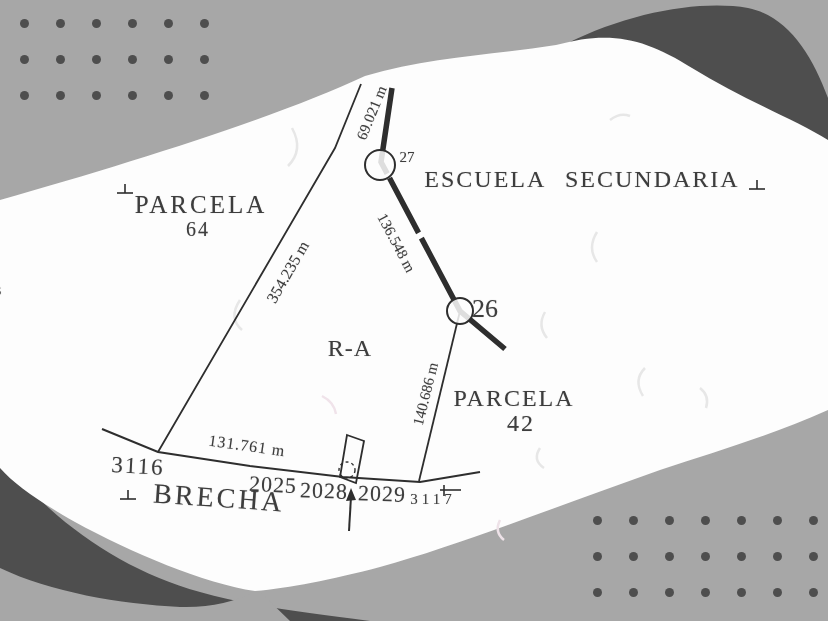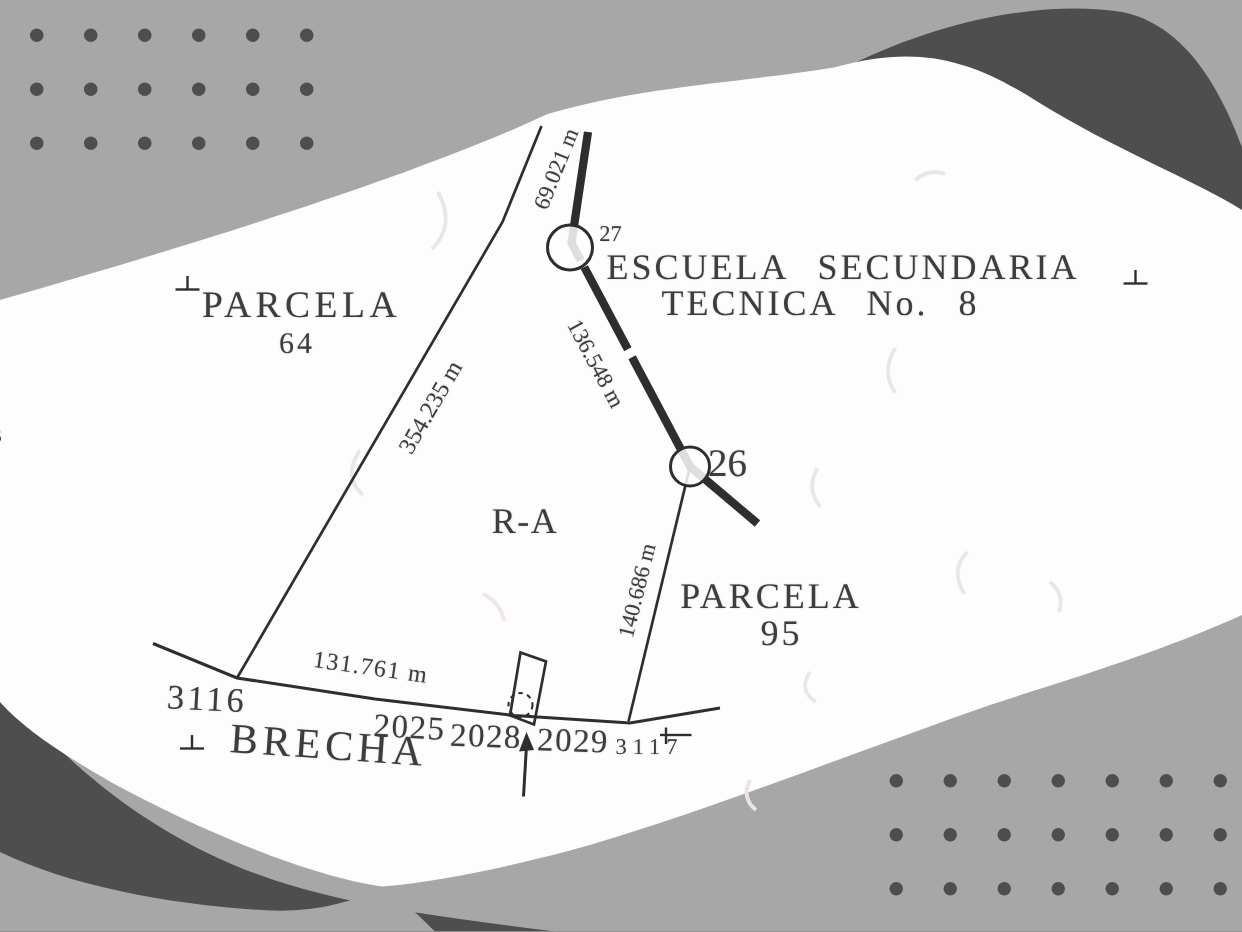--- a/index.html
+++ b/index.html
@@ -2,21 +2,21 @@
 <html><head>
 <meta charset="utf-8">
 <style>
   html,body{margin:0;padding:0;background:#888;}
   .stage{position:relative;width:828px;height:621px;background:#a7a7a7;overflow:hidden;
          font-family:"Liberation Serif",serif;}
   .stage svg{position:absolute;left:0;top:0;}
   .lbl{position:absolute;color:#3d3d3d;white-space:nowrap;line-height:1;
        text-shadow:0 0 1px rgba(64,64,64,.35);}
   .dot{position:absolute;width:9px;height:9px;border-radius:50%;background:#4e4e4e;}
-  .ws{word-spacing:.5em;}
+  .ws{word-spacing:.5em;margin-left:20px;}
 </style>
 </head>
 <body>
 
 <div class="stage">
 
   <svg width="828" height="621" viewBox="0 0 828 621">
 
     <path d="M 566,44 C 630,12 700,0 748,8 C 788,16 812,55 828,98 L 828,190 C 770,120 680,80 566,44 Z" fill="#4e4e4e"></path>
     <path d="M 0,455 C 50,520 120,570 200,592 C 250,606 300,612 370,621 L 0,621 Z" fill="#4e4e4e"></path>
@@ -112,24 +112,23 @@
       <div class="dot" style="left: 700.5px; top: 587.5px; background: rgb(78, 78, 78);"></div>
       <div class="dot" style="left: 736.5px; top: 587.5px; background: rgb(78, 78, 78);"></div>
       <div class="dot" style="left: 772.5px; top: 587.5px; background: rgb(78, 78, 78);"></div>
       <div class="dot" style="left: 808.5px; top: 587.5px; background: rgb(78, 78, 78);"></div>
     </div>
 
   <div class="lbl" style="left:201px;top:204px;font-size:25px;letter-spacing:3px;transform:translate(-50%,-50%)">PARCELA</div>
   <div class="lbl" style="left:198px;top:229px;font-size:20px;letter-spacing:2px;transform:translate(-50%,-50%)">64</div>
 
   <div class="lbl ws" style="left:562px;top:179px;font-size:24px;letter-spacing:2px;transform:translate(-50%,-50%)">ESCUELA SECUNDARIA</div>
-  <div class="lbl ws" style="left:547px;top:203px;font-size:24px;letter-spacing:2px;transform:translate(-50%,-50%)">TECNICA No. 8</div>
 
   <div class="lbl" style="left:514px;top:398px;font-size:24px;letter-spacing:2px;transform:translate(-50%,-50%)">PARCELA</div>
-  <div class="lbl" style="left:521px;top:423px;font-size:24px;letter-spacing:2px;transform:translate(-50%,-50%)">95</div>
+  <div class="lbl" style="left:521px;top:423px;font-size:24px;letter-spacing:2px;transform:translate(-50%,-50%)">42</div>
 
   <div class="lbl" style="left:350px;top:348px;font-size:24px;letter-spacing:1px;transform:translate(-50%,-50%)">R-A</div>
   <div class="lbl" style="left:219px;top:498px;font-size:28px;letter-spacing:3px;transform:translate(-50%,-50%) rotate(4deg)">BRECHA</div>
 
   <div class="lbl" style="left:138px;top:466px;font-size:23px;letter-spacing:2px;transform:translate(-50%,-50%) rotate(3deg)">3116</div>
   <div class="lbl" style="left:273px;top:485px;font-size:22px;letter-spacing:1px;transform:translate(-50%,-50%) rotate(3deg)">2025</div>
   <div class="lbl" style="left:324px;top:491px;font-size:22px;letter-spacing:1px;transform:translate(-50%,-50%) rotate(2deg)">2028</div>
   <div class="lbl" style="left:382px;top:494px;font-size:22px;letter-spacing:1px;transform:translate(-50%,-50%) rotate(2deg)">2029</div>
   <div class="lbl" style="left:433px;top:499px;font-size:15px;letter-spacing:4px;transform:translate(-50%,-50%)">3117</div>
 

